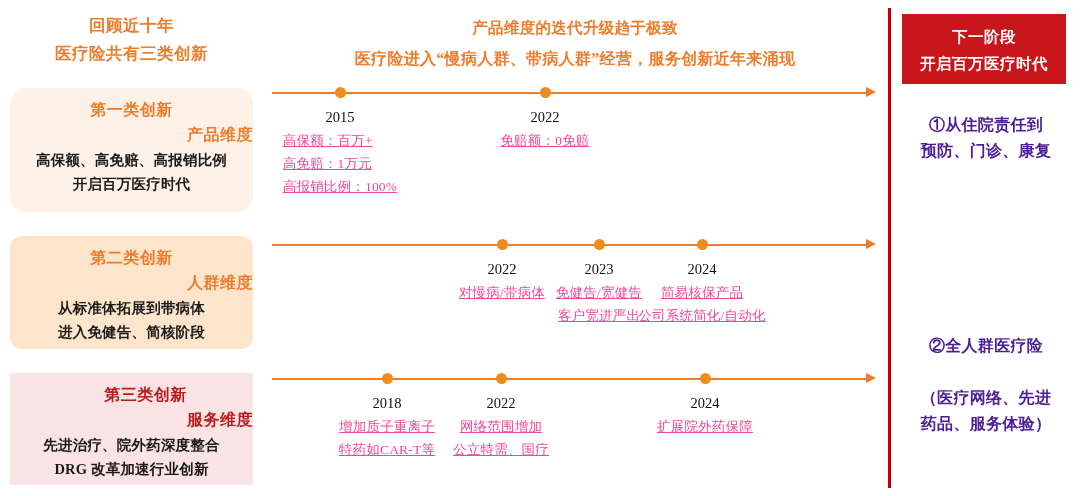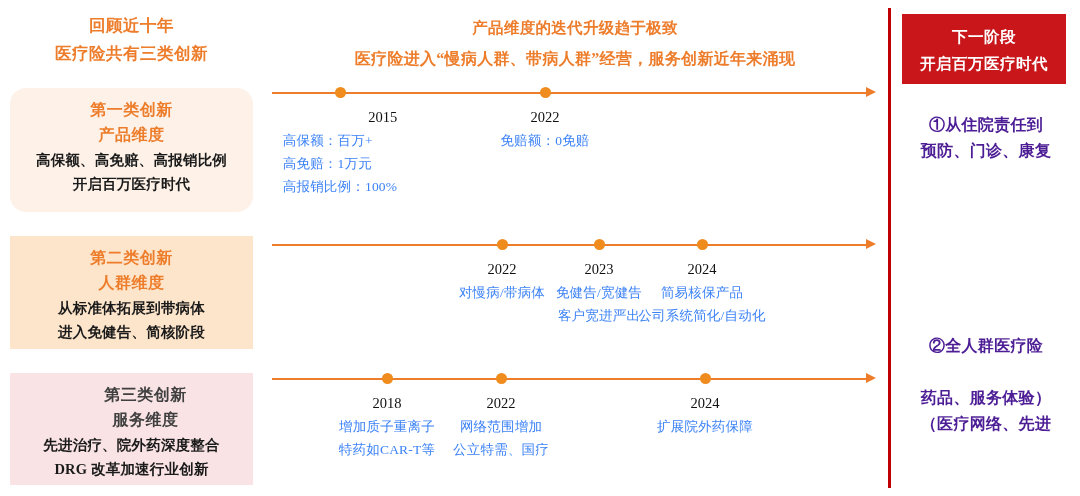--- a/index.html
+++ b/index.html
@@ -52,30 +52,31 @@
     font-weight: bold;
     font-size: 16px;
     line-height: 25px;
     letter-spacing: 0.5px;
   }
   .cat-sub {
     font-weight: bold;
     font-size: 16px;
     line-height: 26px;
     letter-spacing: 0.5px;
+    text-align: right;
   }
   .cat-desc {
     font-weight: bold;
     font-size: 14.5px;
     line-height: 24px;
     color: #1a1a1a;
     letter-spacing: 0.2px;
   }
   .orange-head { color: #ED7D2B; }
-  .red-head    { color: #404040; padding-left: 28px; }
+  .red-head    { color: #b91c1c; padding-left: 28px; }
 
   
   #center-column {
     position: absolute;
     left: 262px;
     top: 0;
     width: 626px;
     height: 496px;
   }
   #center-title {
@@ -136,22 +137,23 @@
     white-space: nowrap;
   }
   .milestone .year {
     font-size: 14.5px;
     line-height: 23px;
     color: #111111;
   }
   .milestone .ml-line {
     font-size: 13.5px;
     line-height: 23px;
-    color: #3b82f6;
+    color: #ec4899;
     letter-spacing: 0.2px;
+    text-decoration: underline;
   }
   .milestone.align-block { text-align: left; }
 
   
   #right-column {
     position: absolute;
     left: 888px;
     top: 0;
     width: 192px;
     height: 496px;
@@ -206,21 +208,21 @@
 
   <div class="cat-box" id="cat-box-1" style="background: rgb(253, 241, 232); border-radius: 16px;">
     <div class="cat-head orange-head">第一类创新</div>
     <div class="cat-sub orange-head">产品维度</div>
     <div class="cat-desc">
         <div>高保额、高免赔、高报销比例</div>
         <div>开启百万医疗时代</div>
       </div>
   </div>
 
-  <div class="cat-box" id="cat-box-2" style="background: rgb(253, 229, 203);">
+  <div class="cat-box" id="cat-box-2" style="background: rgb(253, 229, 203); border-radius: 12px;">
     <div class="cat-head orange-head">第二类创新</div>
     <div class="cat-sub orange-head">人群维度</div>
     <div class="cat-desc">
         <div>从标准体拓展到带病体</div>
         <div>进入免健告、简核阶段</div>
       </div>
   </div>
 
   <div class="cat-box" id="cat-box-3" style="background: rgb(249, 227, 229);">
     <div class="cat-head red-head">第三类创新</div>
@@ -236,21 +238,21 @@
   <div id="center-title">
       <div class="">产品维度的迭代升级趋于极致</div>
       <div class="line2">医疗险进入“慢病人群、带病人群”经营，服务创新近年来涌现</div>
     </div>
 
   <div class="timeline-row" id="timeline-row-1">
     <div class="axis"></div>
     <div class="axis-arrow"></div>
   <div class="dot" style="left: 78px; background: rgb(240, 140, 30);"></div>
       <div class="milestone align-block" style="left: 78px;">
-        <div class="year" style="text-align: right;">2015</div>
+        <div class="year" style="text-align: center;">2015</div>
         <div class="ml-line">高保额：百万+</div>
         <div class="ml-line">高免赔：1万元</div>
         <div class="ml-line">高报销比例：100%</div>
       </div>
       <div class="dot" style="left: 283px; background: rgb(240, 140, 30);"></div>
       <div class="milestone" style="left: 283px;">
         <div class="year">2022</div>
         <div class="ml-line">免赔额：0免赔</div>
       </div>
     </div>
@@ -307,16 +309,16 @@
       <div>开启百万医疗时代</div>
     </div>
   <div class="breakthrough" id="breakthrough-1">
       <div>①从住院责任到</div>
       <div>预防、门诊、康复</div>
     </div>
   <div class="breakthrough" id="breakthrough-2">
       <div>②全人群医疗险</div>
     </div>
   <div class="breakthrough" id="breakthrough-3">
+      <div>（医疗网络、先进</div>
       <div>药品、服务体验）</div>
-      <div>（医疗网络、先进</div>
     </div>
 </div>
 
 </body></html>

